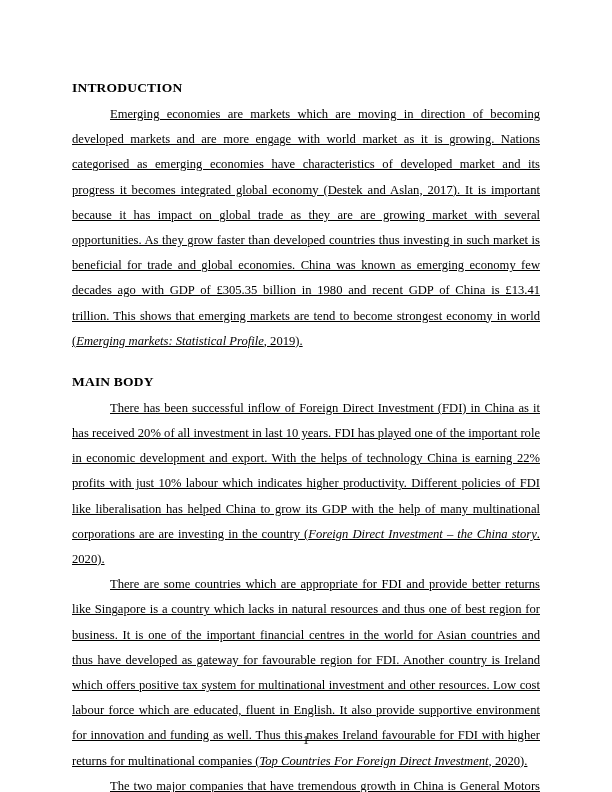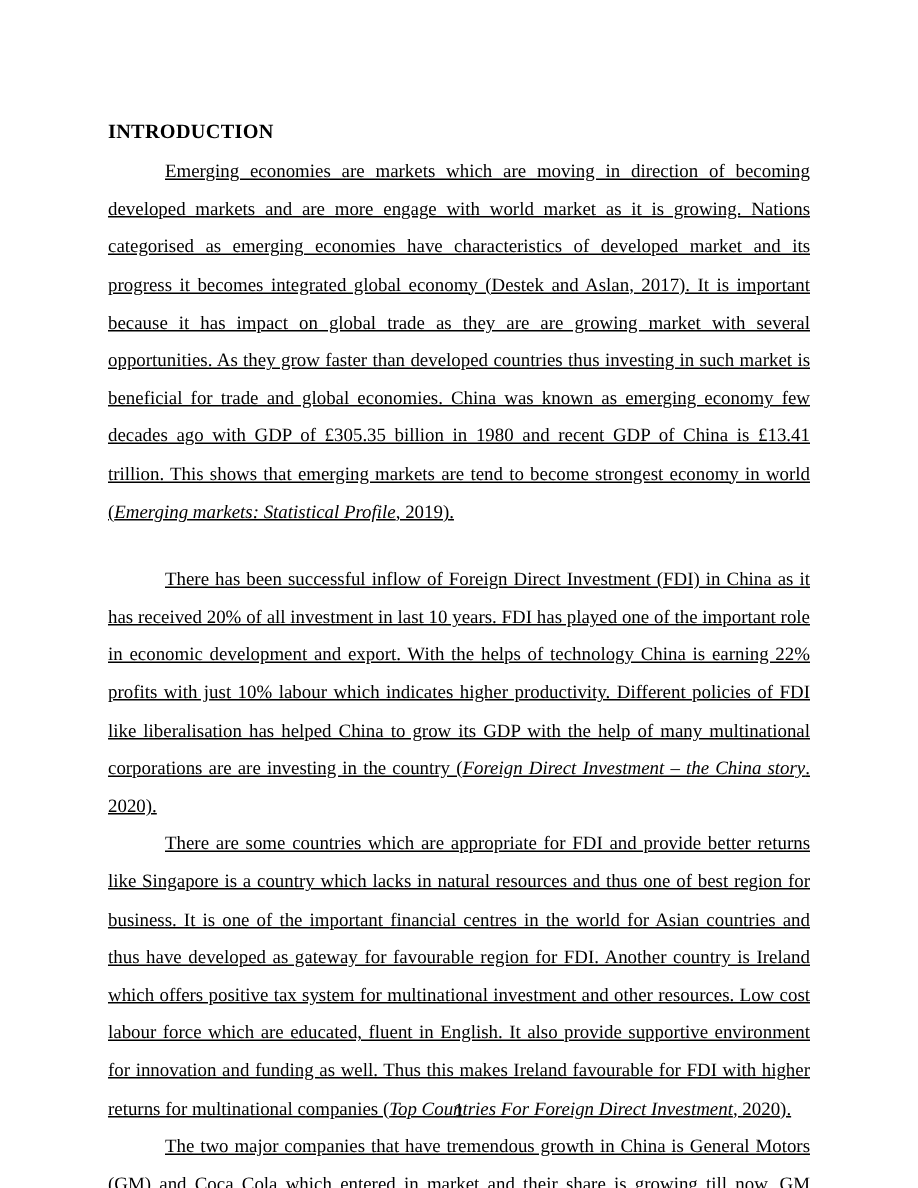--- a/index.html
+++ b/index.html
@@ -72,20 +72,21 @@
   <div class="content">
 
     <div class="intro-block">
       <h2 class="heading">INTRODUCTION</h2>
       <p class="para"><span>Emerging economies are markets which are moving in direction of becoming developed markets and are more engage with world market as it is growing. Nations categorised as emerging economies have characteristics of developed market and its progress it becomes integrated global economy (Destek and Aslan, 2017). It is important because it has impact on global trade as they are are growing market with several opportunities. As they grow faster than developed countries thus investing in such market is beneficial for trade and global economies. China was known as emerging economy few decades ago with GDP of £305.35 billion in 1980 and recent GDP of China is £13.41 trillion. This shows that emerging markets are tend to become strongest economy in world (</span><span class="italic">Emerging markets: Statistical Profile</span><span>, 2019).</span></p>
     </div>
 
     <div class="section-gap"></div>
 
     <div>
+      <h2 class="heading">MAIN BODY</h2>
       <p class="para"><span>There has been successful inflow of Foreign Direct Investment (FDI) in China as it has received 20% of all investment in last 10 years. FDI has played one of the important role in economic development and export. With the helps of technology China is earning 22% profits with just 10% labour which indicates higher productivity. Different policies of FDI like liberalisation has helped China to grow its GDP with the help of many multinational corporations are are investing in the country (</span><span class="italic">Foreign Direct Investment – the China story</span><span>. 2020).</span></p>
       <p class="para"><span>There are some countries which are appropriate for FDI and provide better returns like Singapore is a country which lacks in natural resources and thus one of best region for business. It is one of the important financial centres in the world for Asian countries and thus have developed as  gateway for favourable region for FDI. Another country is Ireland which offers positive tax system for multinational investment and other resources. Low cost labour force which are educated, fluent in English. It also provide supportive environment for innovation and funding as well. Thus this makes Ireland favourable for FDI with higher returns for multinational companies (</span><span class="italic">Top Countries For Foreign Direct Investment</span><span>, 2020).</span></p>
       <p class="para"><span>The two major companies that have tremendous growth in China is General Motors (GM) and Coca Cola which entered in market and their share is growing till now. GM entered into China's market in 1995 and had joint venture with company. China became world's biggest vehicle market and gave growth to auto-mobile sector and GM (</span></p>
     </div>
 
   </div>
   <div class="page-number">1</div>
 </div>
 
 </body></html>

